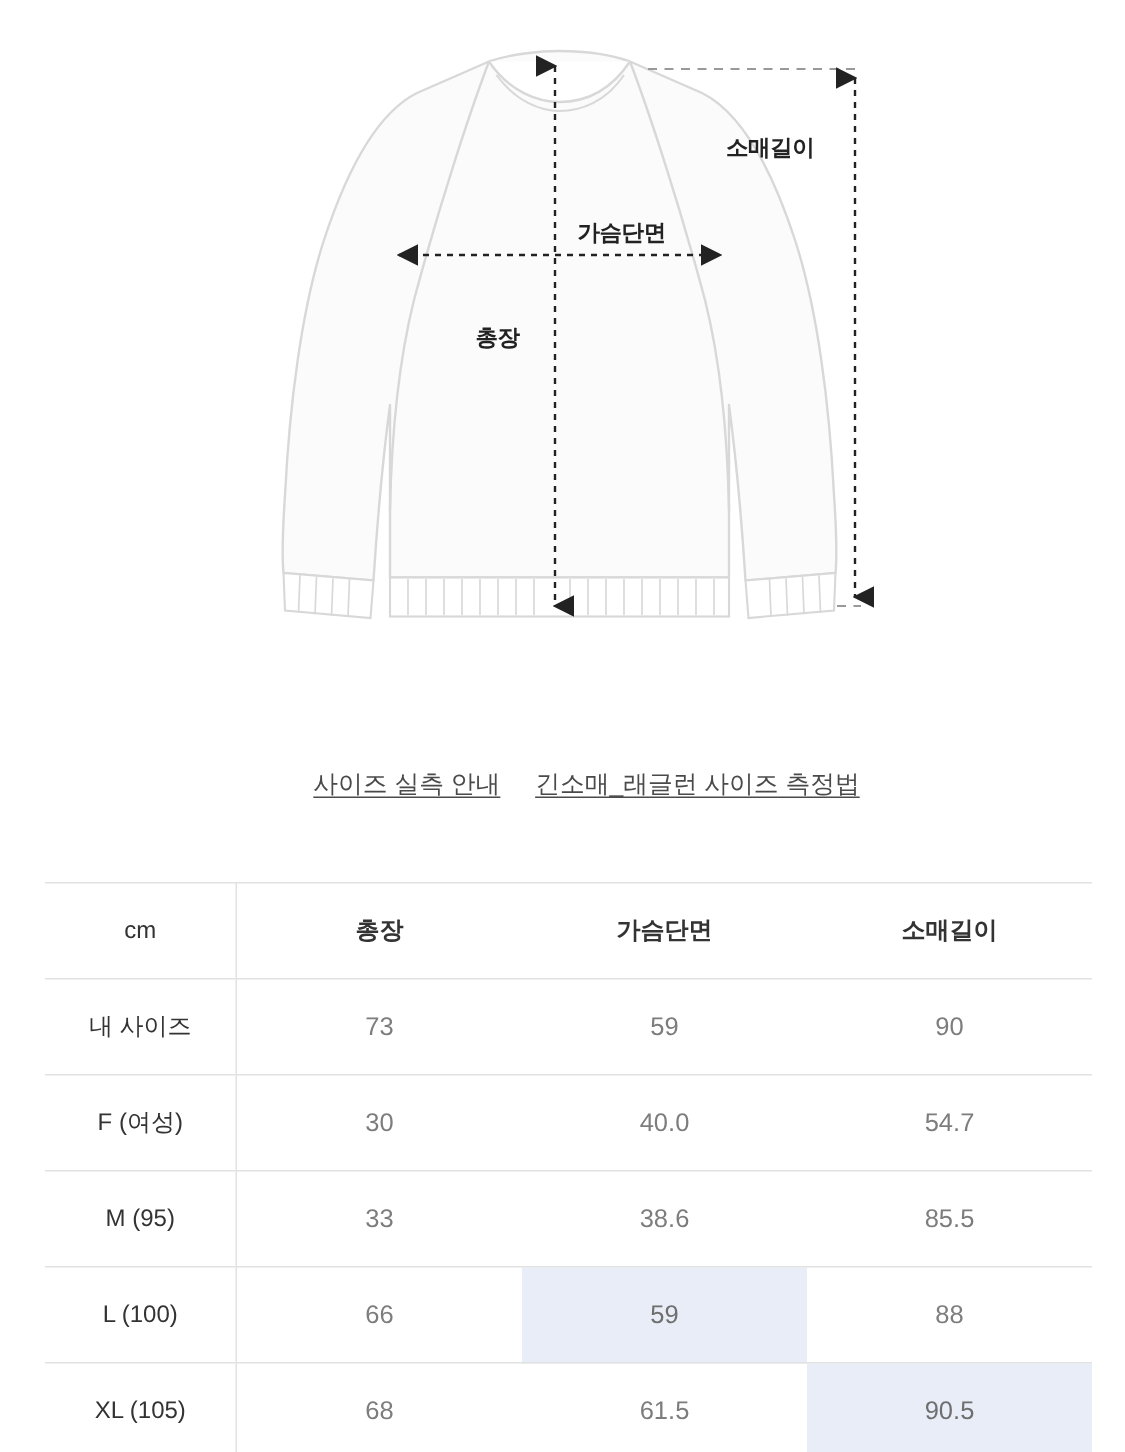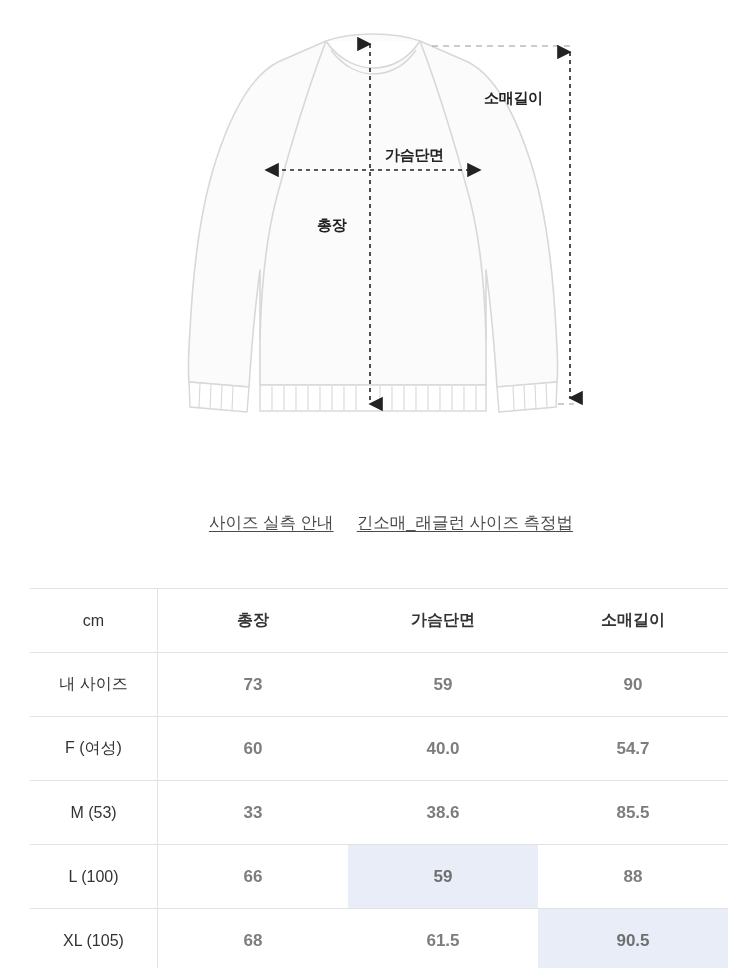--- a/index.html
+++ b/index.html
@@ -78,21 +78,21 @@
     font-family: "Liberation Sans", sans-serif;
   }
   .size-table th,
   .size-table td {
     border-top: 1px solid #e2e2e2;
     border-bottom: 1px solid #e2e2e2;
     height: 61px;
     text-align: center;
     vertical-align: middle;
     font-size: 16px;
-    font-weight: bold;
+    font-weight: normal;
     color: #5a5a5a;
   }
   .size-table th.hdr-unit,
   .size-table td.row-label {
     border-right: 1px solid #e2e2e2;
     color: #333333;
     font-weight: normal;
     width: 125px;
   }
   .size-table th.hdr-col {
@@ -227,26 +227,26 @@
     </thead>
     <tbody>
       <tr class="row-mine">
         <td class="row-label">내 사이즈</td>
         <td class="cell-val">73</td>
         <td class="cell-val">59</td>
         <td class="cell-val">90</td>
       </tr>
       <tr>
         <td class="row-label">F (여성)</td>
-        <td class="cell-val">60</td>
+        <td class="cell-val">30</td>
         <td class="cell-val">40.0</td>
         <td class="cell-val">54.7</td>
       </tr>
       <tr>
-        <td class="row-label">M (53)</td>
+        <td class="row-label">M (95)</td>
         <td class="cell-val">33</td>
         <td class="cell-val">38.6</td>
         <td class="cell-val">85.5</td>
       </tr>
       <tr>
         <td class="row-label">L (100)</td>
         <td class="cell-val">66</td>
         <td class="cell-val highlight">59</td>
         <td class="cell-val">88</td>
       </tr>

